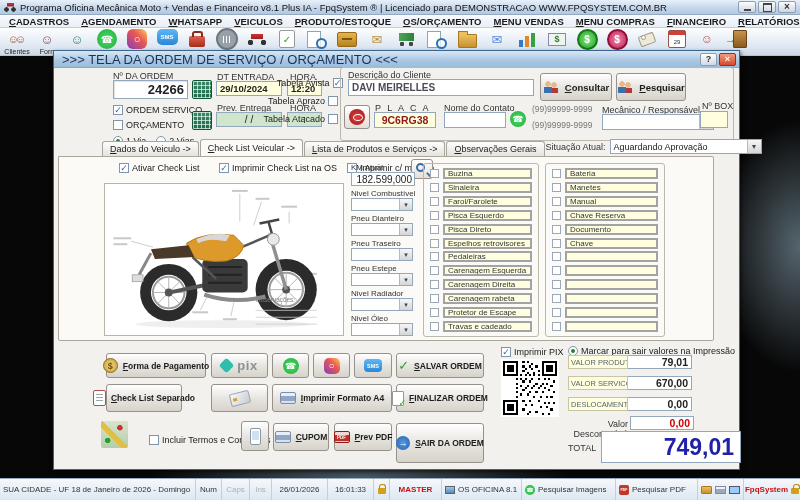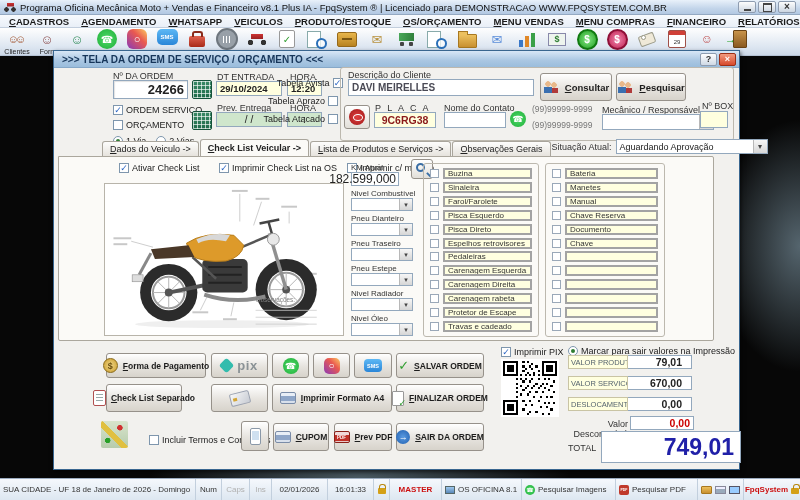--- a/index.html
+++ b/index.html
@@ -91,21 +91,21 @@
   .desktop{position:absolute;left:0;top:56px;width:800px;height:422px;background:
     radial-gradient(ellipse 120px 180px at 100% 45%,#55656e 0%,rgba(20,24,26,0) 70%),
     radial-gradient(ellipse 300px 60px at 45% 100%,#4a5a62 0%,rgba(10,10,10,0) 70%),
     #070707}
 
   
   .window{position:absolute;left:53px;top:50px;width:687px;height:420px;background:#f2f1ee;
     border:1px solid #39668f;box-shadow:1px 2px 4px rgba(0,0,0,.6)}
   .win-title{position:absolute;left:0;top:0;right:0;height:17px;display:flex;align-items:center;
     background:linear-gradient(#d8e7f6,#a9c6e2 60%,#9abddc);border-bottom:1px solid #86a8c8;padding:0 3px}
-  .win-title-text{font-size:10px;font-weight:bold;color:#17365a;padding-left:5px;flex:1;white-space:nowrap;overflow:hidden}
+  .win-title-text{font-size:13px;font-weight:normal;color:#17365a;padding-left:5px;flex:1;white-space:nowrap;overflow:hidden}
   .whelp,.wclose{width:17px;height:13px;border-radius:2px;display:flex;align-items:center;justify-content:center;
     font-size:9px;font-weight:bold;margin-left:2px;cursor:pointer}
   .whelp{background:linear-gradient(#fefefe,#cfd9e5);border:1px solid #8e9cb0;color:#333}
   .wclose{background:linear-gradient(#f29a7e,#d6492c);border:1px solid #9c2f16;color:#fff}
 
   .flabel{position:absolute;font-size:9px;color:#333;white-space:nowrap}
   .fld{position:absolute;background:#fff;border:1px solid #93a8bd;font-size:10px;display:flex;align-items:center;padding:0 3px;overflow:hidden}
   .yellow{background:#ffffdf}
   .green{background:#cfe6cc}
   .sunken{box-shadow:inset 1px 1px 1px rgba(0,0,0,.12)}
@@ -128,36 +128,36 @@
 
   .ddl{position:absolute;background:#fff;border:1px solid #93a8bd;font-size:9px;display:flex;align-items:center;padding:0 3px;cursor:pointer}
   .ddl::after{content:"▾";position:absolute;right:0;top:0;bottom:0;width:13px;background:linear-gradient(#f6f6f6,#d6d6d6);
     border-left:1px solid #b8b8b8;font-size:8px;color:#444;display:flex;align-items:center;justify-content:center}
 
   
   .tabstrip{position:absolute;left:48px;top:88px;right:6px;height:17px;display:flex;align-items:flex-end}
   .tab{height:15px;background:linear-gradient(#fdfdfc,#e6e3dd);border:1px solid #a9a59c;border-bottom:none;
     border-radius:3px 3px 0 0;padding:2px 7px 0 7px;font-size:9px;color:#222;margin-right:1px;cursor:pointer;white-space:nowrap}
   .tab::first-letter{text-decoration:underline}
-  .tab.active{height:17px;background:#fbfaf7;font-weight:bold;padding-top:3px}
+  .tab.active{height:17px;background:#fbfaf7;font-weight:normal;padding-top:3px}
   .sit{margin-left:auto;display:flex;align-items:center;gap:4px;padding-bottom:2px}
   .sitlab{font-size:9px;color:#333;white-space:nowrap}
   .sitddl{position:relative;width:152px;height:15px;background:#fff;border:1px solid #93a8bd;font-size:9px;display:flex;align-items:center;padding:0 3px;cursor:pointer}
   .sitddl::after{content:"▾";position:absolute;right:0;top:0;bottom:0;width:13px;background:linear-gradient(#f6f6f6,#d6d6d6);
     border-left:1px solid #b8b8b8;font-size:8px;color:#444;display:flex;align-items:center;justify-content:center}
 
   
   .panel{position:absolute;left:4px;top:105px;width:656px;height:185px;background:#fbfaf7;border:1px solid #aba79d;border-radius:0 2px 2px 2px}
   .magbtn{position:absolute;left:352px;top:2px;width:22px;height:20px;background:linear-gradient(#fff,#e2dfd9);border:1px solid #96918a;border-radius:3px;cursor:pointer}
   .i-mag{position:absolute;left:4px;top:3px;width:9px;height:9px;border:2px solid #3a6ea5;border-radius:50%}
   .i-mag::after{content:"";position:absolute;left:8px;top:9px;width:6px;height:2px;background:#3a6ea5;transform:rotate(45deg)}
   .motobox{position:absolute;left:45px;top:26px;width:240px;height:153px;background:#fff;border:1px solid #b8b4aa}
   .midcol{position:absolute;left:292px;top:6px;width:64px}
   .dlab{font-size:8px;color:#333;white-space:nowrap;display:block}
-  .kmfld{width:48px;height:14px;background:#fff;border:1px solid #93a8bd;font-size:12px;display:flex;align-items:center;justify-content:flex-end;padding:0 2px}
+  .kmfld{width:64px;height:14px;background:#fff;border:1px solid #93a8bd;font-size:10px;display:flex;align-items:center;justify-content:flex-end;padding:0 2px}
   .ddgrp{margin-top:3px}
   .ddsel{position:relative;width:62px;height:13px;background:#fff;border:1px solid #93a8bd;cursor:pointer}
   .ddsel::after{content:"▾";position:absolute;right:0;top:0;bottom:0;width:12px;background:linear-gradient(#f6f6f6,#d6d6d6);
     border-left:1px solid #b8b8b8;font-size:7px;color:#444;display:flex;align-items:center;justify-content:center}
   .clgrp{position:absolute;top:6px;height:174px;border:1px solid #bcb8ae;border-radius:3px}
   .clgrp-inner{position:absolute;inset:4px 6px;display:flex;flex-direction:column;justify-content:space-between}
   .clrow{display:flex;align-items:center;gap:4px}
   .cbx{width:9px;height:9px;background:#fff;border:1px solid #9aa8b8;flex:none}
   .clf{flex:1;height:11px;background:#ffffe0;border:2px solid #a3a3a3;font-size:8px;color:#333;display:flex;align-items:center;padding:0 3px;white-space:nowrap;overflow:hidden}
 
@@ -205,21 +205,21 @@
     background-size:100% 100%,100% 100%,8px 6px,8px 5px;background-position:0 0,0 0,1px 6px,7px 7px;background-repeat:no-repeat}
   .i-placa{position:absolute;width:26px;height:24px;background:linear-gradient(#fff,#e2dfd9);border:1px solid #96918a;border-radius:3px;cursor:pointer}
   .i-placa::before{content:"";position:absolute;left:4px;top:3px;width:16px;height:16px;border-radius:50%;background:radial-gradient(#e04040,#a01818)}
   .i-placa::after{content:"";position:absolute;left:8px;top:8px;width:8px;height:5px;border:1.5px solid #fff;border-radius:50%}
 
   .num{justify-content:flex-end;font-weight:bold}
   .totlab{position:absolute;font-size:9px;color:#333}
   .trowwrap{position:absolute;left:514px;top:304px;width:126px}
   .trow{display:flex;margin-bottom:7px}
   .tlab{width:60px;height:14px;background:#ffffdf;border:1px solid #c9c4a4;font-size:7.5px;color:#55636e;display:flex;align-items:center;padding:0 2px;white-space:nowrap;overflow:hidden}
-  .tval{width:64px;height:14px;background:#fff;border:1px solid #93a8bd;border-left:none;font-size:10.5px;font-weight:bold;display:flex;align-items:center;justify-content:flex-end;padding:0 9px}
+  .tval{width:64px;height:14px;background:#fff;border:1px solid #93a8bd;border-left:none;font-size:10.5px;font-weight:bold;display:flex;align-items:center;justify-content:flex-end;padding:0 3px}
   .dscval{color:#cc0000}
   .totalbox{position:absolute;left:547px;top:380px;width:140px;height:32px;background:#fff;border:1px solid #93a8bd;
     display:flex;align-items:center;justify-content:flex-end;padding:0 6px;font-size:23px;font-weight:bold;color:#2020a8}
 
   
   .statusbar{position:absolute;left:0;top:478px;width:800px;height:22px;background:linear-gradient(#f5f8fc,#dde7f1);
     border-top:1px solid #9cacc0;display:flex;align-items:stretch;font-size:8px;color:#333}
   .sseg{border-right:1px solid #c2cfdd;display:flex;align-items:center;padding:0 3px;white-space:nowrap;overflow:hidden;gap:3px}
   .gray{color:#b0b0b0}
   .red{color:#cc1111;font-weight:bold}
@@ -757,21 +757,21 @@
         <span class="i-phone"></span>
       </div>
     <div class="btn" style="left:219px;top:372px;width:56px;height:28px">
         <span class="i-prn"></span>
         <span class="cap" style="font-size:8.5px">CUPOM</span>
       </div>
     <div class="btn" style="left:280px;top:372px;width:58px;height:28px">
         <span class="i-pdfprn"></span>
         <span class="cap" style="font-size:8.5px">Prev PDF</span>
       </div>
-    <div class="btn" style="left:342px;top:372px;width:88px;height:28px">
+    <div class="btn" style="left:342px;top:372px;width:88px;height:40px">
         <span class="i-go"></span>
         <span class="cap" style="font-size:8.5px">SAIR DA ORDEM</span>
       </div>
 
     <label class="cb checked" style="left:447px;top:296px">
         <i></i>
         <span>Imprimir PIX</span>
       </label>
     <label class="rd sel" style="left:514px;top:295px">
         <i></i>
@@ -815,21 +815,21 @@
     <div class="fld num dscval" style="left:576px;top:365px;width:64px;height:14px;font-size:10.5px">0,00</div>
     <span class="totlab" style="left:514px;top:392px">TOTAL</span>
     <div class="totalbox">749,01</div>
   </div>
 
   <div class="statusbar">
     <span class="sseg" style="width:196px">SUA CIDADE  - UF 18 de Janeiro de 2026 - Domingo</span>
     <span class="sseg" style="width:26px;justify-content:center">Num</span>
     <span class="sseg gray" style="width:28px;justify-content:center">Caps</span>
     <span class="sseg gray" style="width:22px;justify-content:center">Ins</span>
-    <span class="sseg" style="width:56px;justify-content:center">02/01/2026</span>
+    <span class="sseg" style="width:56px;justify-content:center">26/01/2026</span>
     <span class="sseg" style="width:46px;justify-content:center">16:01:33</span>
     <span class="sseg" style="width:16px;justify-content:center">
         <span class="mi mi-lock"></span>
       </span>
     <span class="sseg red" style="width:52px;justify-content:center">MASTER</span>
     <span class="sseg" style="width:80px">
         <span class="mi mi-os"></span>
         <span>OS OFICINA 8.1</span>
       </span>
     <span class="sseg" style="width:94px">

